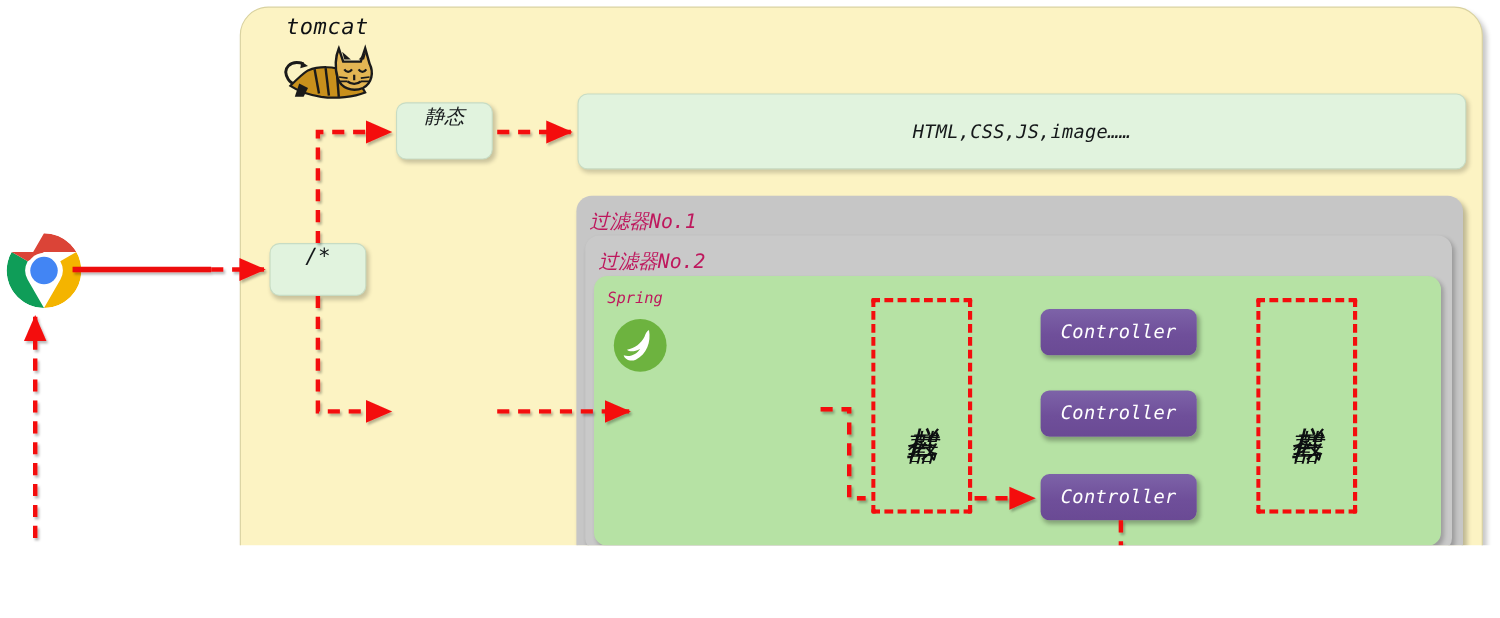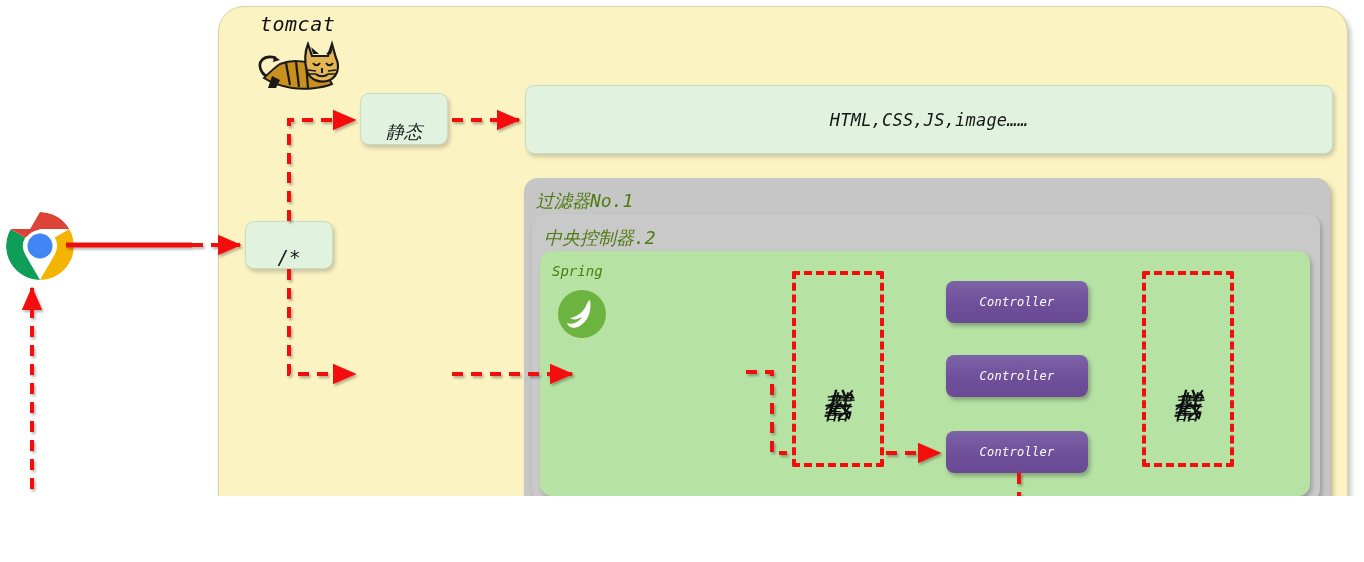--- a/index.html
+++ b/index.html
@@ -64,21 +64,21 @@
   }
   .static-res-box .label {
     font-size: 17px; color: #15181a;
     letter-spacing: 0.2px;
   }
 
   
   .container-title {
     position: absolute;
     font-size: 18px;
-    color: #4d7c0f;
+    color: #be185d;
     white-space: nowrap;
   }
   #t-filter1 { left: 536px; top: 189px; }
   #t-filter2 { left: 544px; top: 226px; }
   #t-spring  { left: 552px; top: 263px; font-size: 14px; }
 
   
   .tomcat-title {
     position: absolute;
     left: 260px; top: 12px;
@@ -92,21 +92,21 @@
     width: 92px; height: 62px;
   }
 
   
   .route-box {
     position: absolute;
     background: #e1f3de;
     border: 1px solid #c7dcc4;
     border-radius: 9px;
     box-shadow: 2px 3px 4px rgba(0,0,0,0.20);
-    display: flex; align-items: flex-end; justify-content: center;
+    display: flex; align-items: flex-start; justify-content: center;
     font-size: 18px;
     color: #14171a;
   }
   #box-static  { left: 360px; top: 93px;  width: 88px; height: 52px; }
   #box-slash   { left: 245px; top: 221px; width: 88px; height: 48px; }
   #box-dynamic { left: 360px; top: 349px; width: 88px; height: 50px; }
   #box-slash .label { font-size: 19px; }
 
   
   .purple-box {
@@ -116,21 +116,21 @@
     box-shadow: 2px 3px 4px rgba(0,0,0,0.28);
     display: flex; align-items: center; justify-content: center;
     color: #ffffff;
   }
   #dispatcher {
     left: 578px; top: 345px; width: 167px; height: 55px;
     font-size: 18px;
   }
   .ctrl {
     width: 142px; height: 42px;
-    font-size: 12px;
+    font-size: 17px;
     letter-spacing: 0.3px;
   }
   #ctrl-1 { left: 946px; top: 281px; }
   #ctrl-2 { left: 946px; top: 355px; }
   #ctrl-3 { left: 946px; top: 431px; }
 
   
   .interceptor {
     position: absolute;
     border: 4px dashed #f40d0d;
@@ -207,21 +207,21 @@
   </svg>
 
   <div class="static-res-box">
     <span class="label">HTML,CSS,JS,image……</span>
   </div>
 
   <div class="filter1-box"></div>
   <div class="container-title" id="t-filter1">过滤器No.1</div>
 
   <div class="filter2-box"></div>
-  <div class="container-title" id="t-filter2">中央控制器.2</div>
+  <div class="container-title" id="t-filter2">过滤器No.2</div>
 
   <div class="spring-box"></div>
   <div class="container-title" id="t-spring">Spring</div>
 
   <svg style="position:absolute;left:557px;top:289px;width:50px;height:50px;" viewBox="0 0 50 50">
     <circle cx="25" cy="25" r="24" fill="#6db33f"></circle>
     <path d="M33 11 C35 22 31 33 21 38 C16 40 11 38 10 34
              C16 36 22 33 25 28 C20 31 15 31 13 29
              C20 28 26 23 29 17 C30 14 31 12 33 11 Z" fill="#ffffff"></path>
   </svg>

